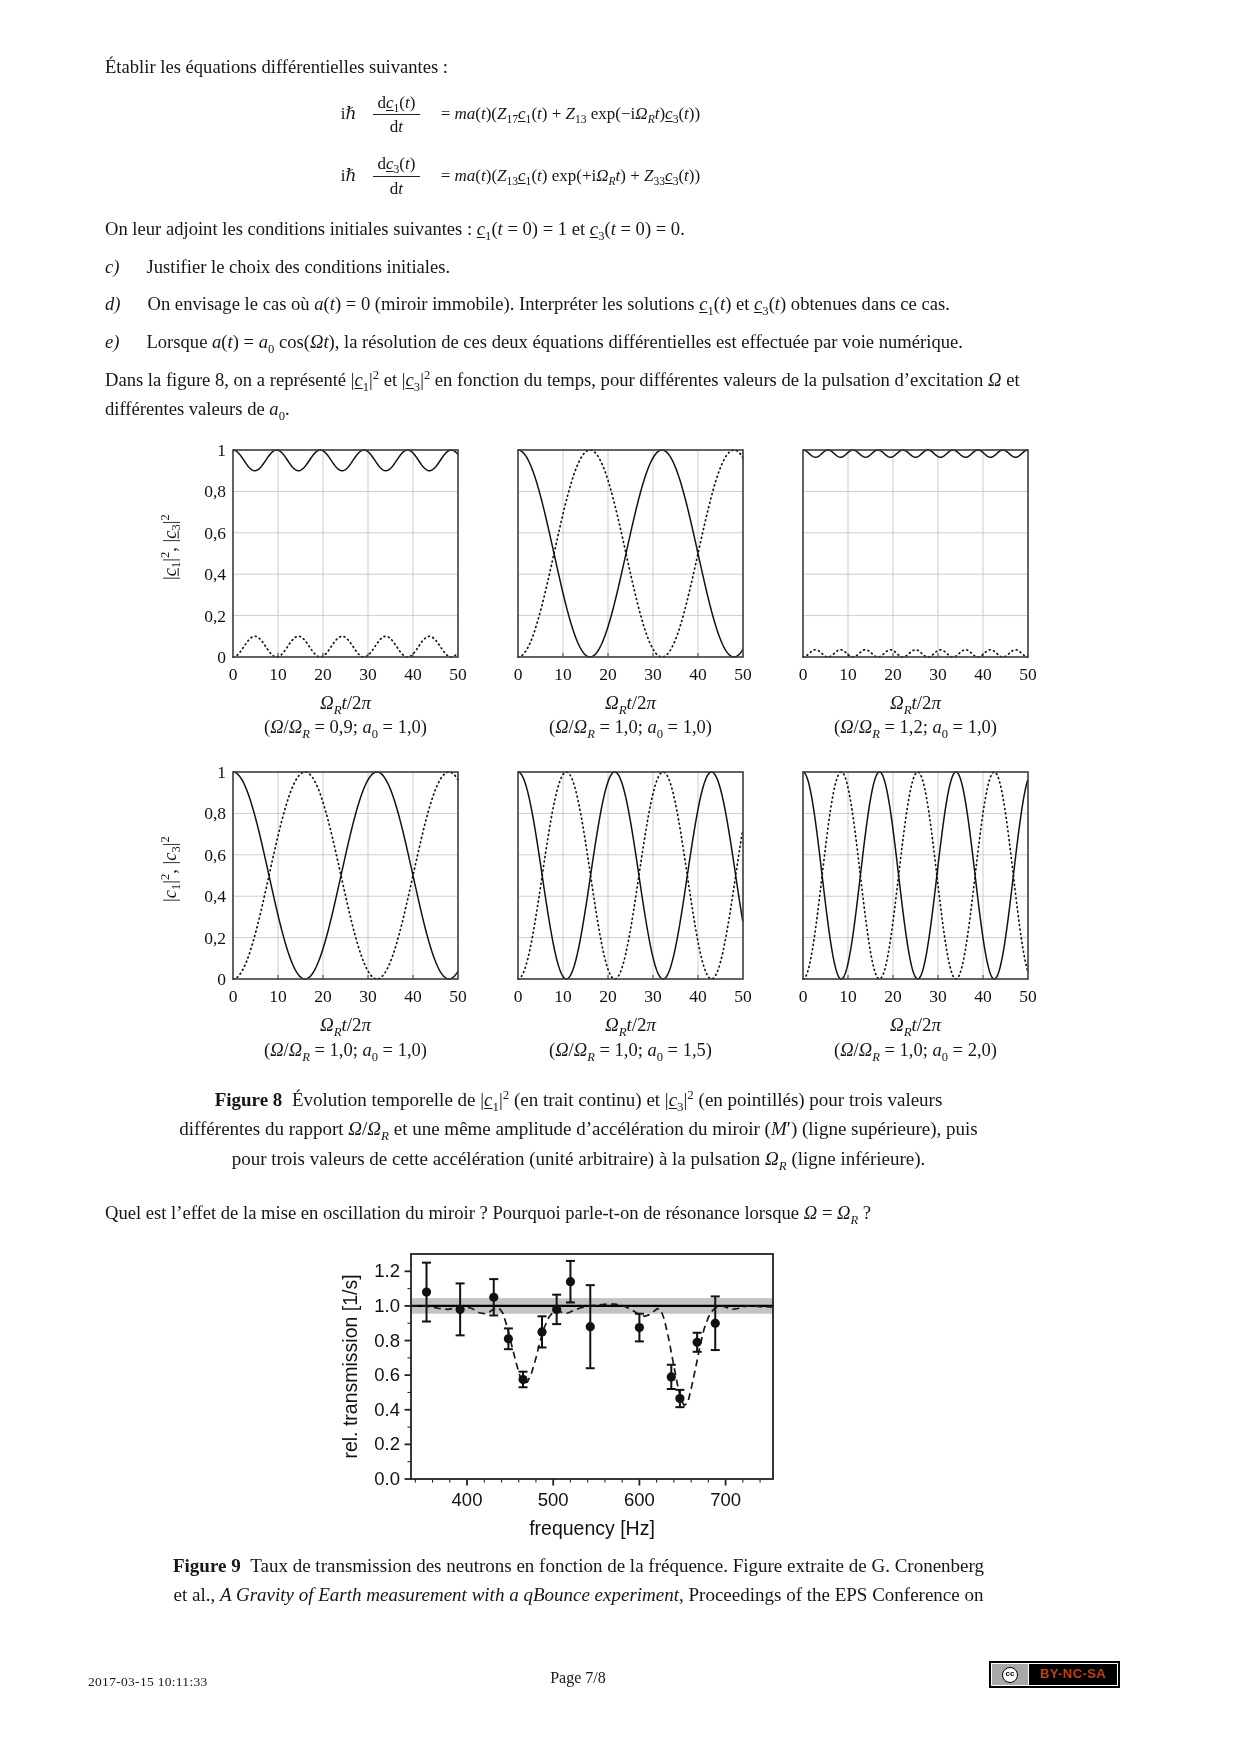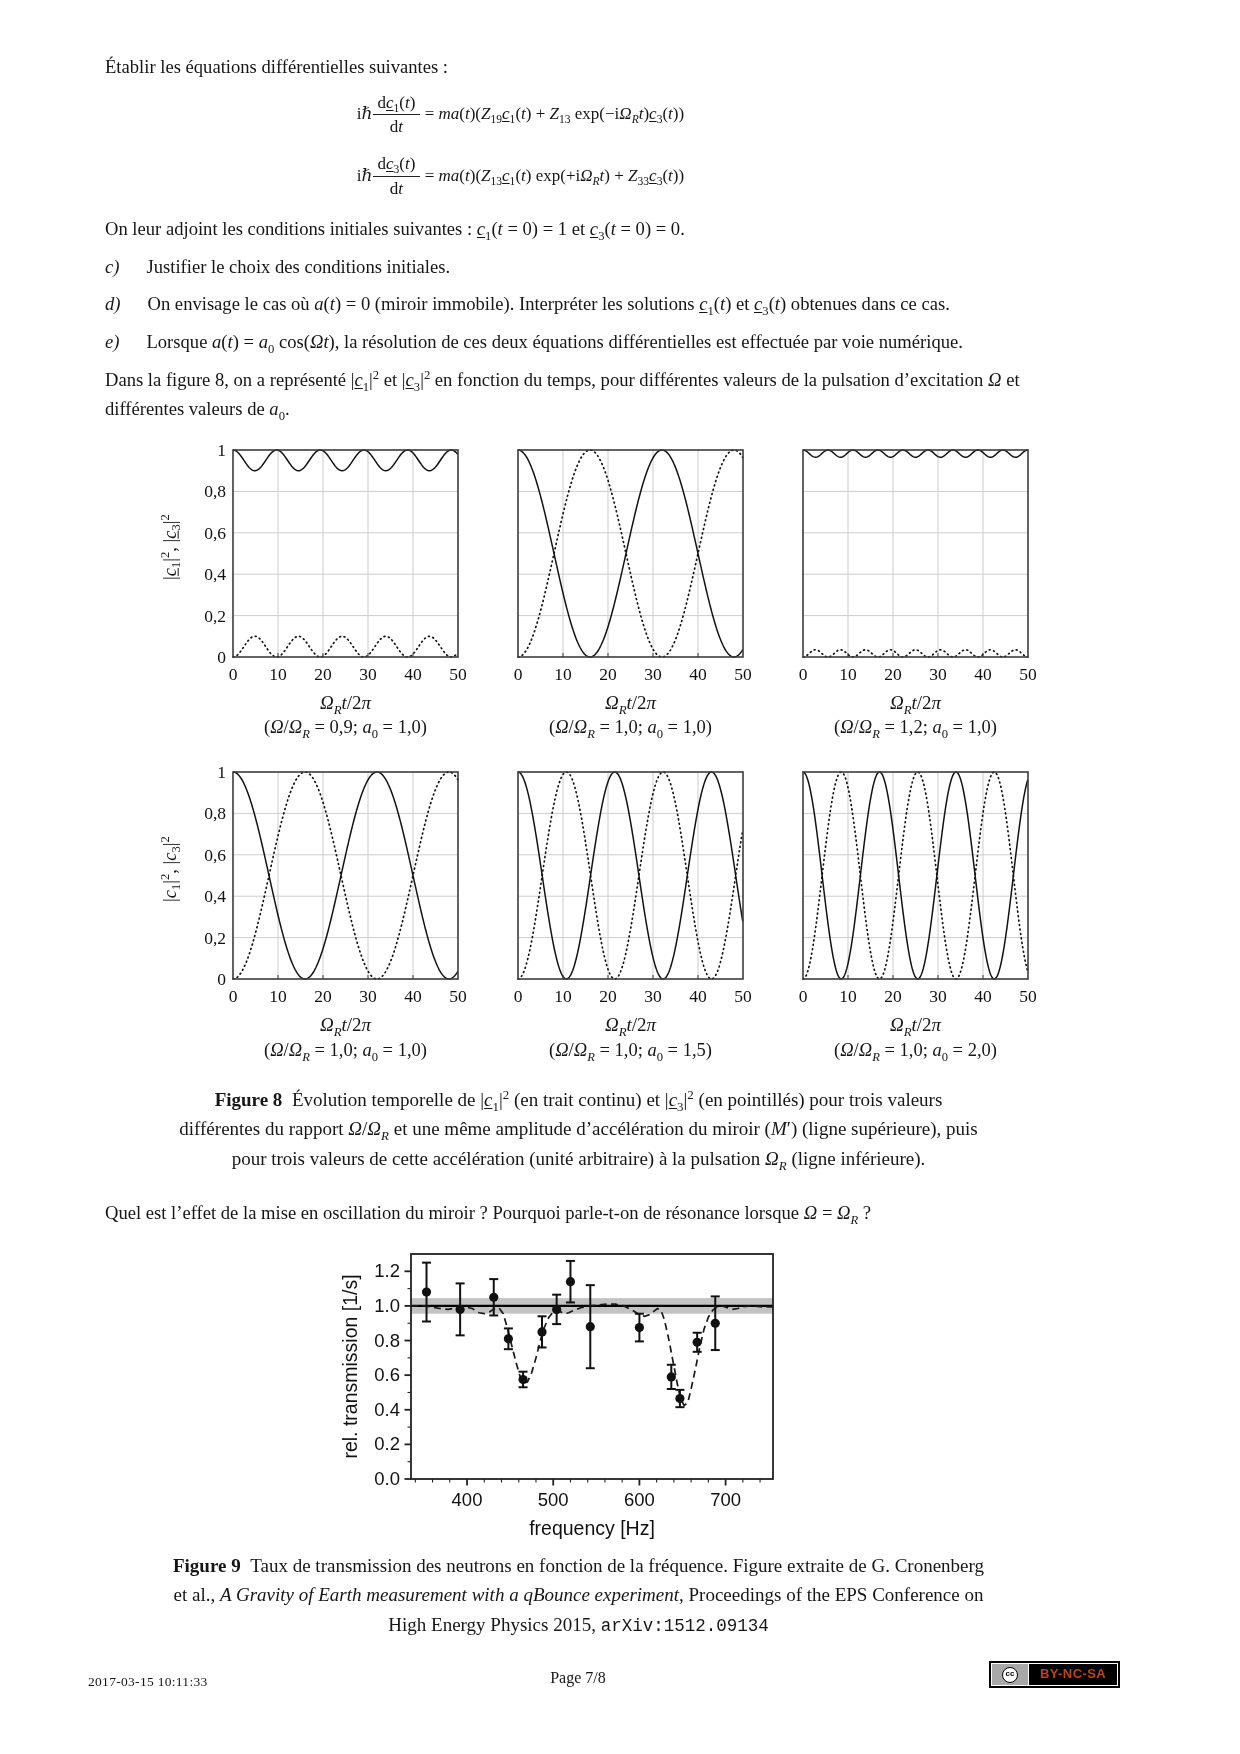--- a/index.html
+++ b/index.html
@@ -5,21 +5,21 @@
   html,body{margin:0;padding:0;background:#fff;}
   .page{position:relative;width:1156px;height:1754px;background:#fff;color:#161616;
         font-family:"Liberation Serif","DejaVu Serif",serif;font-size:18.6px;line-height:1.55;
         overflow:hidden;box-sizing:border-box;padding:44px 104px 0 105px;}
   p{margin:9px 0;}
   sub,sup{font-size:68%;line-height:0;}
   u{text-underline-offset:2px;}
   .gap{display:inline-block;width:27px;}
   .eq-block{margin:4px 0 14px 0;}
   .eq-row{display:flex;align-items:center;justify-content:center;font-size:17px;margin:10px 0 16px 0;transform:translateX(-58px);}
-  .frac{display:inline-flex;flex-direction:column;align-items:center;margin:0 0;line-height:1.25;}
+  .frac{display:inline-flex;flex-direction:column;align-items:center;margin:0 16px;line-height:1.25;}
   .frac .num{padding:0 5px 1px 5px;border-bottom:1.4px solid #222;}
   .frac .den{padding-top:1px;}
   .fig8-row{display:flex;align-items:flex-start;margin-left:50px;margin-top:20px;}
   .fig8-col{display:flex;flex-direction:column;}
   .fig8-col.c2{margin-left:36px;}
   .ylab-wrap{position:relative;width:30px;height:213px;flex:0 0 30px;}
   .vlab{position:absolute;left:50%;top:103px;transform:translate(-50%,-50%) rotate(-90deg);
         white-space:nowrap;font-size:18.5px;}
   .plot-cap{width:225px;text-align:center;font-size:19px;line-height:1.35;margin-top:3px;}
   .plot-cap .cap2{font-size:18.5px;}
@@ -50,21 +50,21 @@
 
   <p>Établir les équations différentielles suivantes :</p>
 
   <div class="eq-block">
     <div class="eq-row">
       <span>i<i>ℏ</i></span>
       <span class="frac">
         <span class="num">d<i><u>c</u></i><sub>1</sub>(<i>t</i>)</span>
         <span class="den">d<i>t</i></span>
       </span>
-      <span>&nbsp;= <i>ma</i>(<i>t</i>)(<i>Z</i><sub>19</sub><i><u>c</u></i><sub>1</sub>(<i>t</i>) + <i>Z</i><sub>13</sub> exp(−i<i>Ω<sub>R</sub>t</i>)<i><u>c</u></i><sub>3</sub>(<i>t</i>))</span>
+      <span>&nbsp;= <i>ma</i>(<i>t</i>)(<i>Z</i><sub>17</sub><i><u>c</u></i><sub>1</sub>(<i>t</i>) + <i>Z</i><sub>13</sub> exp(−i<i>Ω<sub>R</sub>t</i>)<i><u>c</u></i><sub>3</sub>(<i>t</i>))</span>
     </div>
     <div class="eq-row">
       <span>i<i>ℏ</i></span>
       <span class="frac">
         <span class="num">d<i><u>c</u></i><sub>3</sub>(<i>t</i>)</span>
         <span class="den">d<i>t</i></span>
       </span>
       <span>&nbsp;= <i>ma</i>(<i>t</i>)(<i>Z</i><sub>13</sub><i><u>c</u></i><sub>1</sub>(<i>t</i>) exp(+i<i>Ω<sub>R</sub>t</i>) + <i>Z</i><sub>33</sub><i><u>c</u></i><sub>3</sub>(<i>t</i>))</span>
     </div>
   </div>
@@ -389,21 +389,20 @@
         <text x="67" y="69.92307692307693" text-anchor="end" class="tkA">1.0</text>
         <text x="67" y="35.307692307692285" text-anchor="end" class="tkA">1.2</text>
         <text x="24" y="124.5" text-anchor="middle" class="lbA" transform="rotate(-90 24 124.5)">rel. transmission [1/s]</text>
         <text x="259" y="293" text-anchor="middle" class="lbA">frequency [Hz]</text>
       </svg>
   </div>
 
   <div class="fig-caption" style="margin-top:0;">
     <div><b>Figure 9</b> Taux de transmission des neutrons en fonction de la fréquence. Figure extraite de G. Cronenberg</div>
     <div>et al., <i>A Gravity of Earth measurement with a qBounce experiment</i>, Proceedings of the EPS Conference on</div>
-    <div>High Energy Physics 2015, <span class="mono">arXiv:1512.09134</span></div>
   </div>
 
   <div class="footer-ts">2017-03-15 10:11:33</div>
   <div class="footer-page">Page 7/8</div>
   <div class="cc-badge">
     <div class="cc-inner">
       <span class="cc-left">
         <span class="cc-circle">cc</span>
       </span>
       <span class="cc-text">BY-NC-SA</span>

